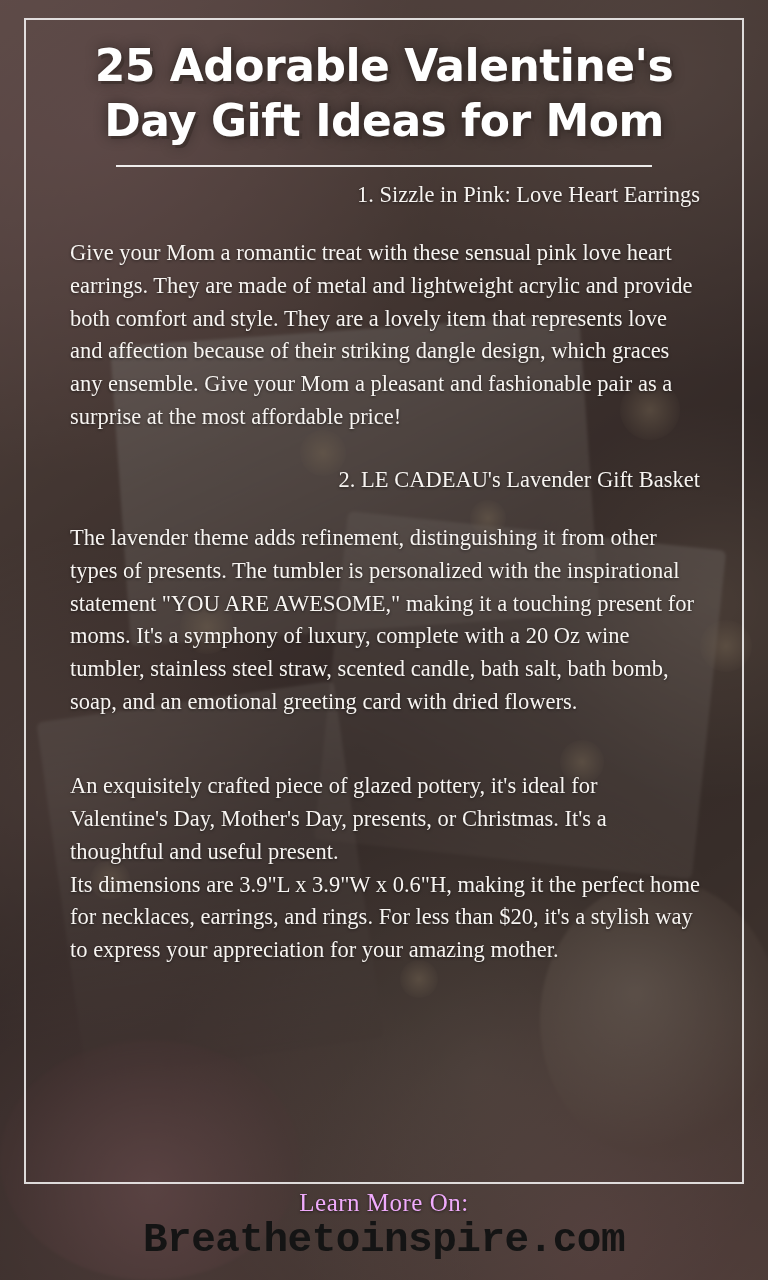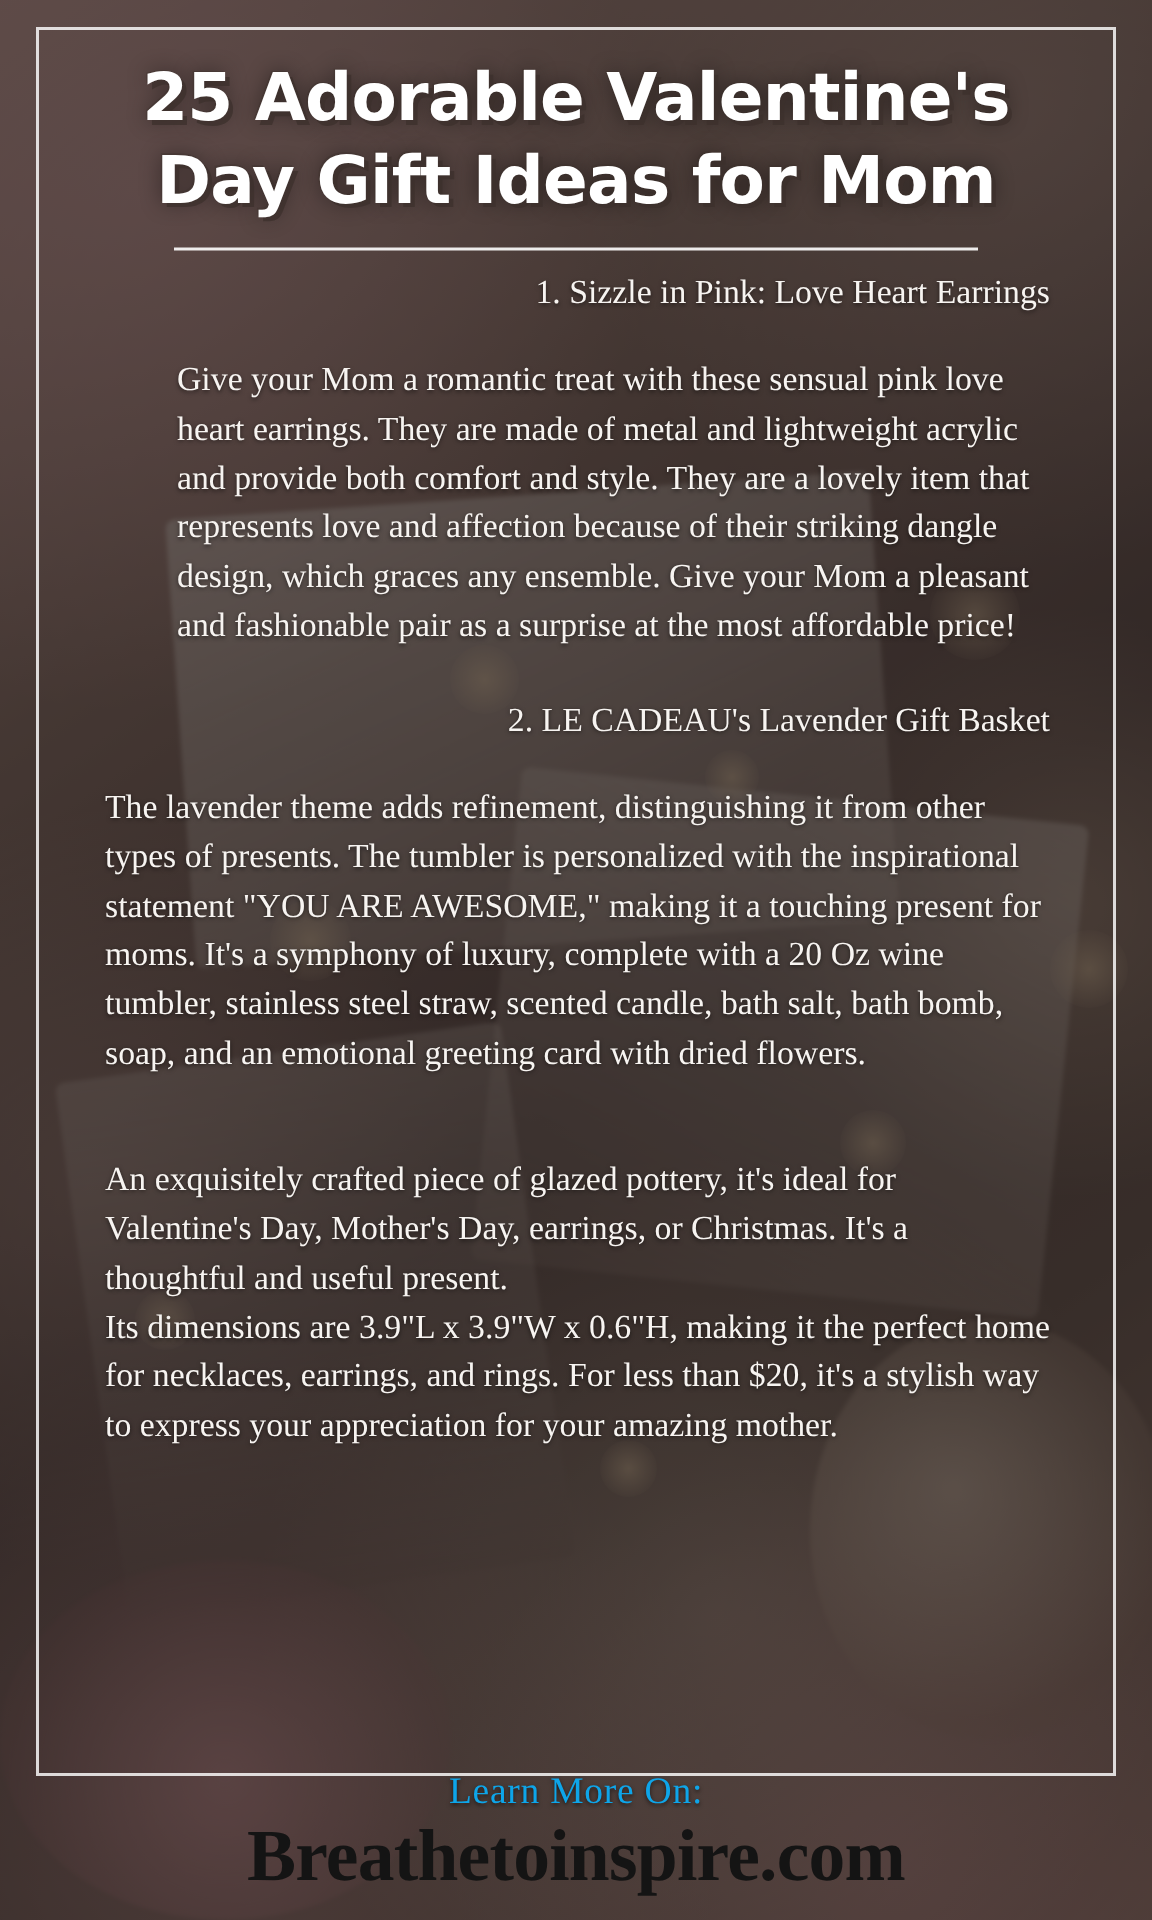--- a/index.html
+++ b/index.html
@@ -135,42 +135,42 @@
     margin: 0;
     font-size: 22.5px;
     line-height: 1.455;
   }
 
   .gap-lg { height: 30px; }
   .gap-md { height: 22px; }
 
   
   .b1-head { padding-left: 0px; }
-  .b1-body { padding-left: 0px; margin-left: 48px; }
+  .b1-body { padding-left: 0px; }
 
   
   .footer {
     position: absolute;
     left: 0;
     right: 0;
     bottom: 18px;
     text-align: center;
   }
   .learn {
     font-family: "Liberation Serif", serif;
     font-size: 25px;
-    color: #0ea5e9;
+    color: #f0abfc;
     letter-spacing: 0.5px;
     text-shadow: 0 1px 3px rgba(0,0,0,0.6);
     margin-bottom: 2px;
   }
   .site {
-    font-family: Liberation Serif, serif;
+    font-family: Liberation Mono, monospace;
     font-weight: bold;
-    font-size: 49px;
+    font-size: 41px;
     color: #141414;
     letter-spacing: -0.5px;
     line-height: 1.05;
   }
 </style>
 </head>
 <body>
 
 <div class="pin">
 
@@ -208,21 +208,21 @@
 
       <div class="gap-lg"></div>
 
       <p class="item-head">2. LE CADEAU's Lavender Gift Basket</p>
       <div class="gap-md"></div>
       <p class="item-body">The lavender theme adds refinement, distinguishing it from other types of presents. The tumbler is personalized with the inspirational statement "YOU ARE AWESOME," making it a touching present for moms. It's a symphony of luxury, complete with a 20 Oz wine tumbler, stainless steel straw, scented candle, bath salt, bath bomb, soap, and an emotional greeting card with dried flowers.</p>
 
       <div class="gap-lg"></div>
 
       <div class="gap-md"></div>
-      <p class="item-body">An exquisitely crafted piece of glazed pottery, it's ideal for Valentine's Day, Mother's Day, earrings, or Christmas. It's a thoughtful and useful present.</p>
+      <p class="item-body">An exquisitely crafted piece of glazed pottery, it's ideal for Valentine's Day, Mother's Day, presents, or Christmas. It's a thoughtful and useful present.</p>
       <p class="item-body">Its dimensions are 3.9"L x 3.9"W x 0.6"H, making it the perfect home for necklaces, earrings, and rings. For less than $20, it's a stylish way to express your appreciation for your amazing mother.</p>
 
     </div>
   </div>
 
   <div class="footer">
     <div class="learn">Learn More On:</div>
     <div class="site">Breathetoinspire.com</div>
   </div>
 

